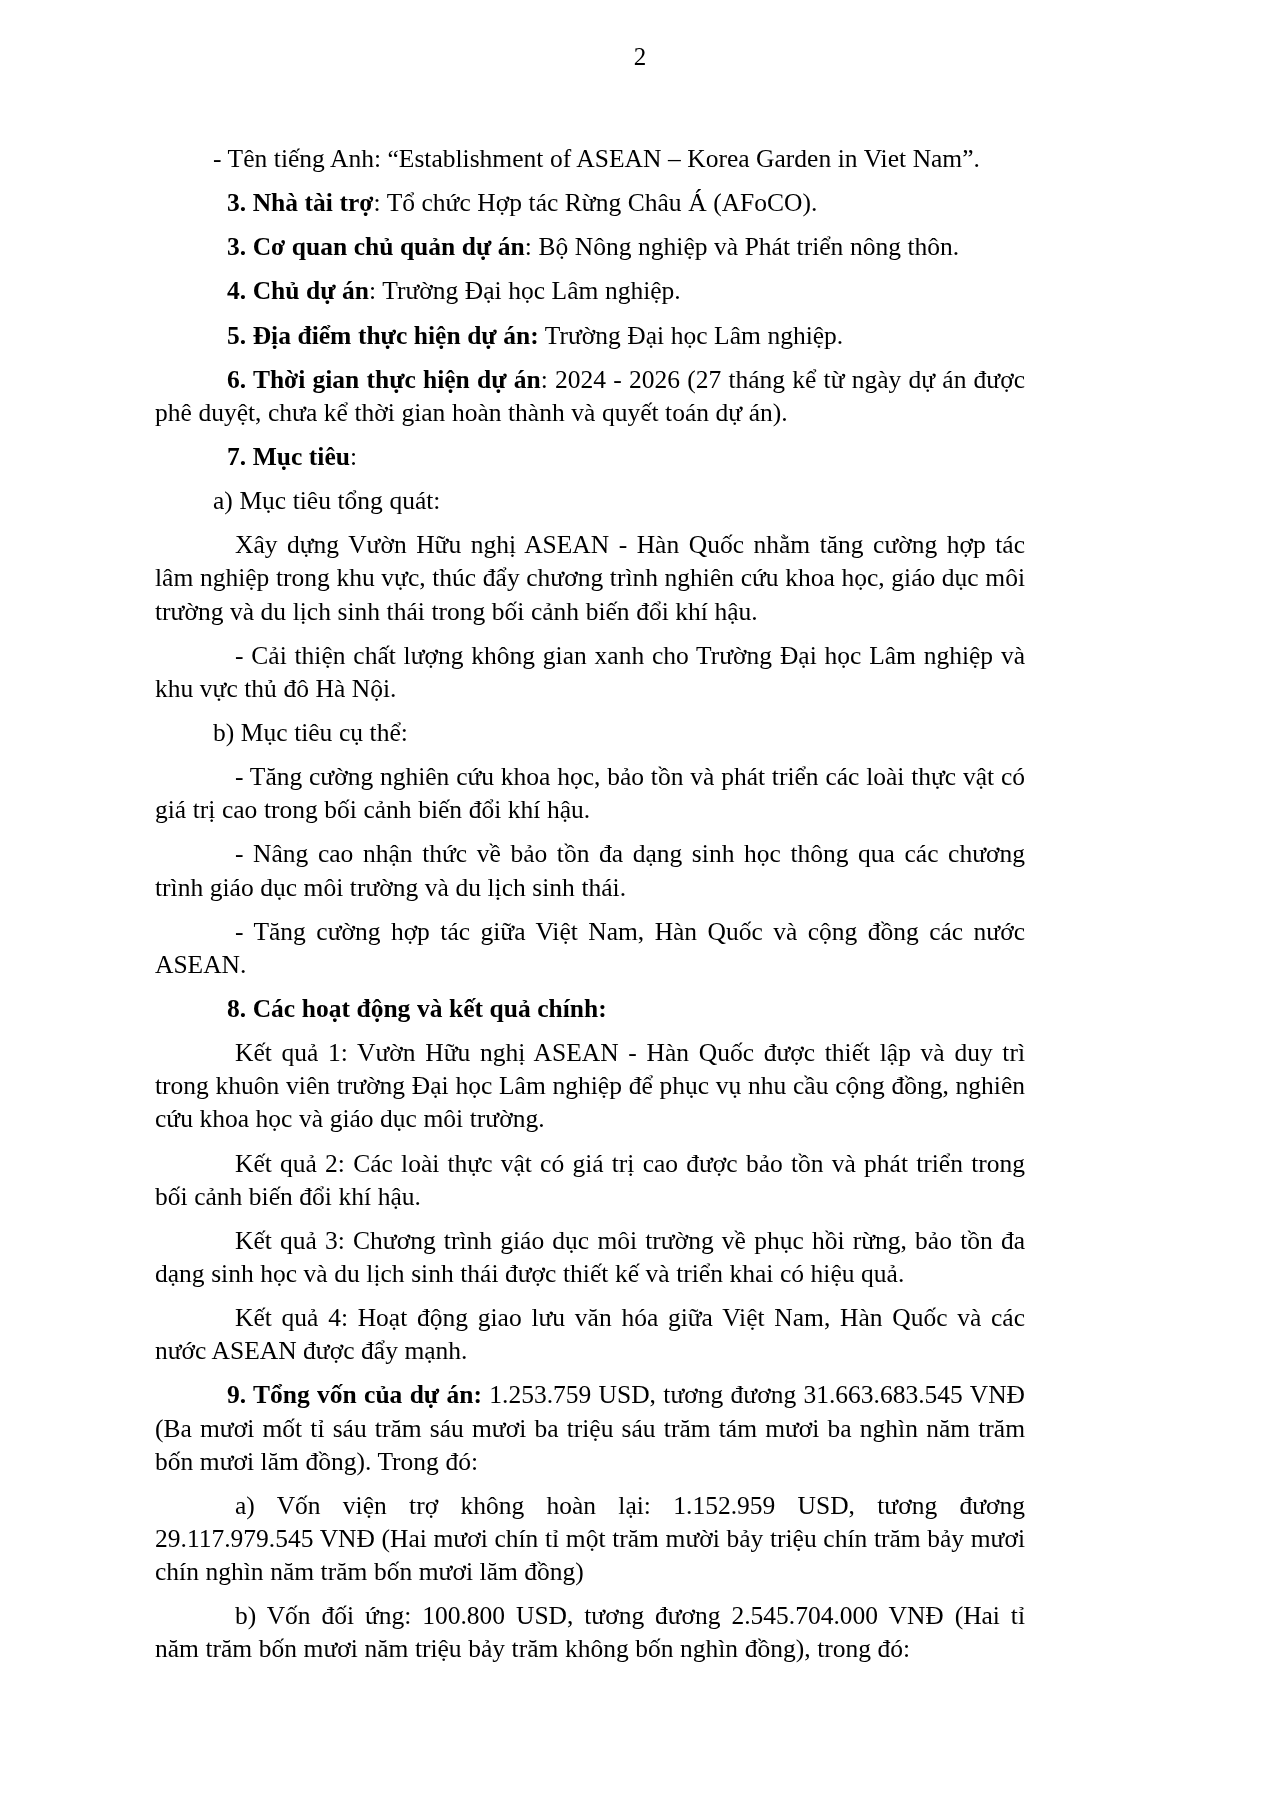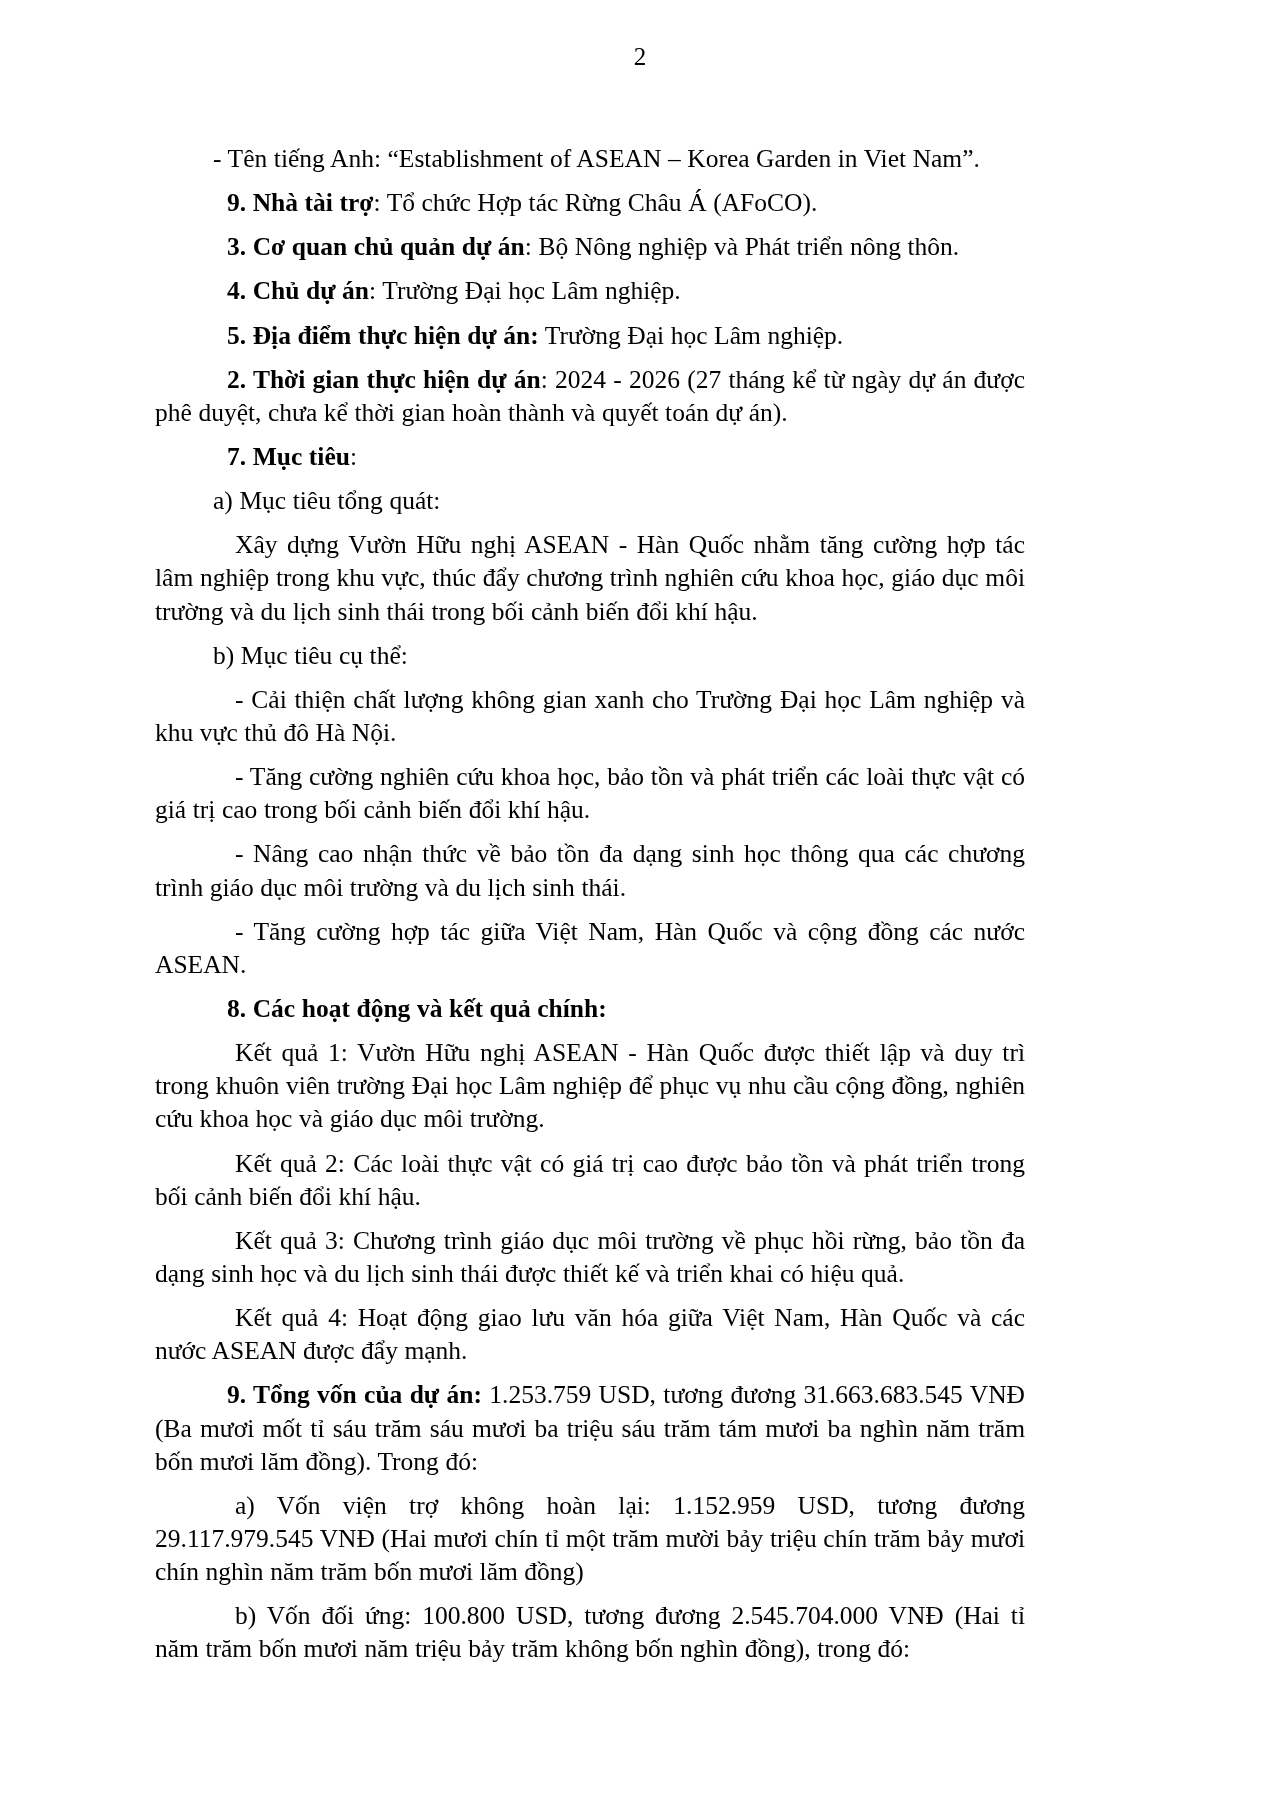--- a/index.html
+++ b/index.html
@@ -67,30 +67,30 @@
 </style>
 </head>
 <body>
 
 <div class="page">
 
   <div class="page-number">2</div>
 
   <div class="body-block">
       <p class="para indent-small"><span>- Tên tiếng Anh: “Establishment of ASEAN – Korea Garden in Viet Nam”.</span></p>
-      <p class="para"><b>9. Nhà tài trợ</b><span>: Tổ chức Hợp tác Rừng Châu Á (AFoCO).</span></p>
+      <p class="para"><b>3. Nhà tài trợ</b><span>: Tổ chức Hợp tác Rừng Châu Á (AFoCO).</span></p>
       <p class="para"><b>3. Cơ quan chủ quản dự án</b><span>: Bộ Nông nghiệp và Phát triển nông thôn.</span></p>
       <p class="para"><b>4. Chủ dự án</b><span>: Trường Đại học Lâm nghiệp.</span></p>
       <p class="para"><b>5. Địa điểm thực hiện dự án:</b><span> Trường Đại học Lâm nghiệp.</span></p>
-      <p class="para"><b>2. Thời gian thực hiện dự án</b><span>: 2024 - 2026  (27 tháng kể từ ngày dự án được phê duyệt, chưa kể thời gian hoàn thành và quyết toán dự án).</span></p>
+      <p class="para"><b>6. Thời gian thực hiện dự án</b><span>: 2024 - 2026  (27 tháng kể từ ngày dự án được phê duyệt, chưa kể thời gian hoàn thành và quyết toán dự án).</span></p>
       <p class="para"><b>7. Mục tiêu</b><span>:</span></p>
       <p class="para indent-small"><span>a) Mục tiêu tổng quát:</span></p>
       <p class="para indent-large"><span>Xây dựng Vườn Hữu nghị ASEAN - Hàn Quốc nhằm tăng cường hợp tác lâm nghiệp trong khu vực, thúc đẩy chương trình nghiên cứu khoa học, giáo dục môi trường và du lịch sinh thái trong bối cảnh biến đổi khí hậu.</span></p>
+      <p class="para indent-large"><span>- Cải thiện chất lượng không gian xanh cho Trường Đại học Lâm nghiệp và khu vực thủ đô Hà Nội.</span></p>
       <p class="para indent-small"><span>b) Mục tiêu cụ thể:</span></p>
-      <p class="para indent-large"><span>- Cải thiện chất lượng không gian xanh cho Trường Đại học Lâm nghiệp và khu vực thủ đô Hà Nội.</span></p>
       <p class="para indent-large"><span>- Tăng cường nghiên cứu khoa học, bảo tồn và phát triển các loài thực vật có giá trị cao trong bối cảnh biến đổi khí hậu.</span></p>
       <p class="para indent-large"><span>- Nâng cao nhận thức về bảo tồn đa dạng sinh học thông qua các chương trình giáo dục môi trường và du lịch sinh thái.</span></p>
       <p class="para indent-large"><span>- Tăng cường hợp tác giữa Việt Nam, Hàn Quốc và cộng đồng các nước ASEAN.</span></p>
       <p class="para"><b>8. Các hoạt động và kết quả chính:</b></p>
       <p class="para indent-large"><span>Kết quả 1: Vườn Hữu nghị ASEAN - Hàn Quốc được thiết lập và duy trì trong khuôn viên trường Đại học Lâm nghiệp để phục vụ nhu cầu cộng đồng, nghiên cứu khoa học và giáo dục môi trường.</span></p>
       <p class="para indent-large"><span>Kết quả 2: Các loài thực vật có giá trị cao được bảo tồn và phát triển trong bối cảnh biến đổi khí hậu.</span></p>
       <p class="para indent-large"><span>Kết quả 3: Chương trình giáo dục môi trường về phục hồi rừng, bảo tồn đa dạng sinh học và du lịch sinh thái được thiết kế và triển khai có hiệu quả.</span></p>
       <p class="para indent-large"><span>Kết quả 4: Hoạt động giao lưu văn hóa giữa Việt Nam, Hàn Quốc và các nước ASEAN được đẩy mạnh.</span></p>
       <p class="para"><b>9. Tổng vốn của dự án:</b><span> 1.253.759 USD, tương đương 31.663.683.545 VNĐ (Ba mươi mốt tỉ sáu trăm sáu mươi ba triệu sáu trăm tám mươi ba nghìn năm trăm bốn mươi lăm đồng). Trong đó:</span></p>
       <p class="para indent-large"><span>a) Vốn viện trợ không hoàn lại: 1.152.959 USD, tương đương 29.117.979.545 VNĐ (Hai mươi chín tỉ một trăm mười bảy triệu chín trăm bảy mươi chín nghìn năm trăm bốn mươi lăm đồng)</span></p>

